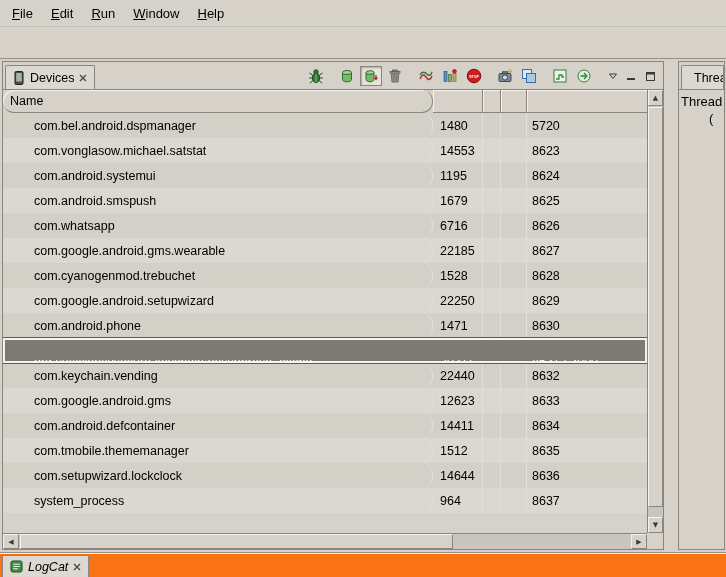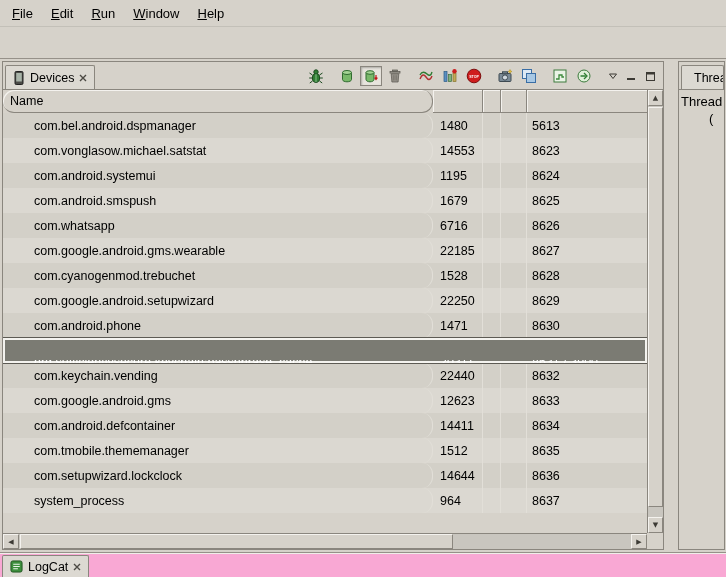--- a/index.html
+++ b/index.html
@@ -224,24 +224,25 @@
     overflow: hidden;
     white-space: nowrap;
   }
   .threads-content .line2 { padding-left: 28px; }
 
   
   .bottom-strip {
     height: 25px;
     border-top: 1px solid #969189;
     box-shadow: inset 0 1px 0 #f0eee9;
-    background: #f9a8d4;
+    background: #f97316;
     display: flex;
     align-items: flex-end;
     padding-left: 2px;
+    font-style: italic;
   }
   .bottom-strip .tab { height: 22px; }
 </style>
 </head>
 <body>
 
 <div class="menu-bar">
     <div class="menu-item"><u>F</u>ile</div>
     <div class="menu-item"><u>E</u>dit</div>
     <div class="menu-item"><u>R</u>un</div>
@@ -381,21 +382,21 @@
         <div class="hcell c-b"></div>
         <div class="hcell c-port"></div>
       </div>
 
       <div class="rows">
           <div class="trow">
             <div class="cell c-name">com.bel.android.dspmanager</div>
             <div class="cell c-pid">1480</div>
             <div class="cell c-a"></div>
             <div class="cell c-b"></div>
-            <div class="cell c-port">5613</div>
+            <div class="cell c-port">5720</div>
           </div>
           <div class="trow">
             <div class="cell c-name">com.vonglasow.michael.satstat</div>
             <div class="cell c-pid">14553</div>
             <div class="cell c-a"></div>
             <div class="cell c-b"></div>
             <div class="cell c-port">8623</div>
           </div>
           <div class="trow">
             <div class="cell c-name">com.android.systemui</div>

